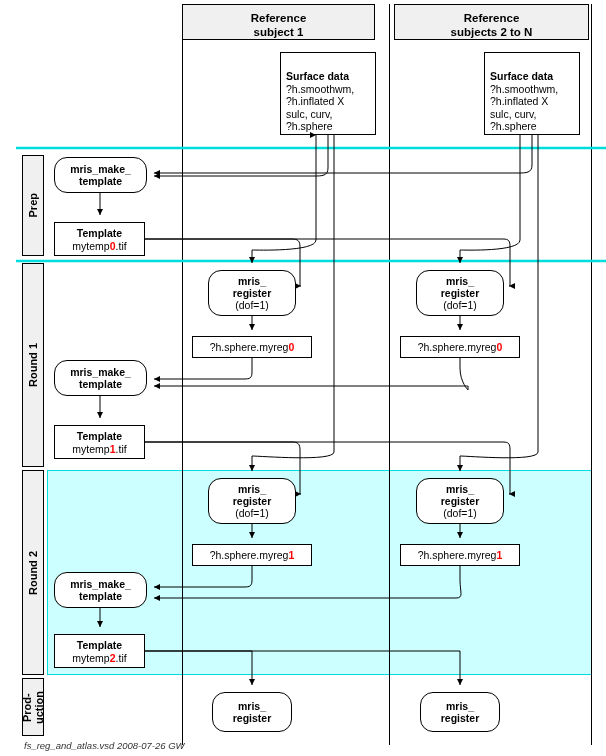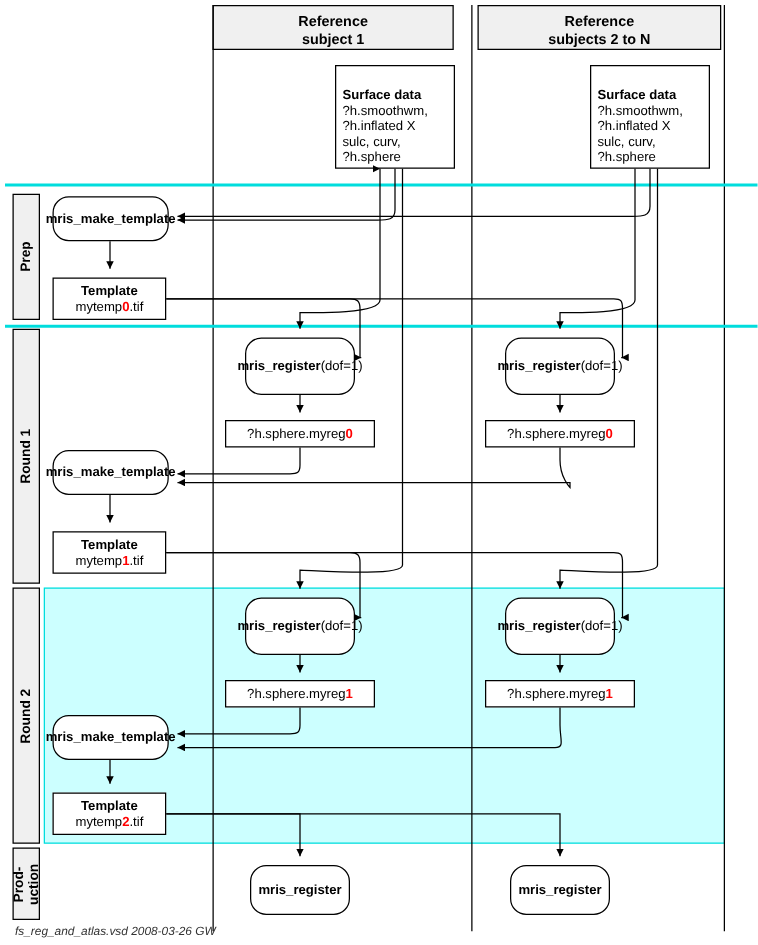--- a/index.html
+++ b/index.html
@@ -9,21 +9,21 @@
   body {
     width: 606px;
     height: 756px;
     background: #ffffff;
     font-family: "Liberation Sans", sans-serif;
     position: relative;
     overflow: hidden;
   }
   #stage {
     position: absolute;
-    left: 4px; top: 0;
+    left: 16px; top: 0;
     width: 484px;
     height: 756px;
     text-decoration: underline;
   }
   .abs { position: absolute; box-sizing: border-box; }
 
   
   .col-header {
     background: #f0f0f0;
     border: 1px solid #000000;
@@ -68,21 +68,21 @@
 
   
   .rbox {
     background: #ffffff;
     border: 1px solid #000000;
     border-radius: 13px;
     font-size: 10.5px;
     color: #000000;
     line-height: 12px;
     display: flex;
-    flex-direction: row;
+    flex-direction: column;
     align-items: center;
     justify-content: center;
     text-align: center;
     font-weight: bold;
   }
   .rbox .thin { font-weight: normal; }
 
   .red { color: #ff0000; font-weight: bold; }
 
   .highlight-band {
@@ -221,21 +221,21 @@
 
   <div class="abs rbox" style="left:196px; top:692px; width:80px; height:40px;">
     <div>mris_</div>
     <div>register</div>
   </div>
   <div class="abs rbox" style="left:404px; top:692px; width:80px; height:40px;">
     <div>mris_</div>
     <div>register</div>
   </div>
 
-  <div class="abs footer" style="left:8px; top:740px;">fs_reg_and_atlas.vsd  2008-03-26 GW</div>
+  <div class="abs footer" style="left:8px; top:740px;">fs_reg_and_atlas.vsd  2008-07-26 GW</div>
 
   <svg class="overlay" viewBox="0 0 606 756">
     <defs>
       <marker id="arrow" markerWidth="7" markerHeight="7" refX="6" refY="3" orient="auto">
         <path d="M0,0 L6,3 L0,6 Z" fill="#000000"></path>
       </marker>
     </defs>
 
     <g stroke="#000000" stroke-width="1" fill="none">
       <line x1="166.5" y1="4" x2="166.5" y2="745"></line>

